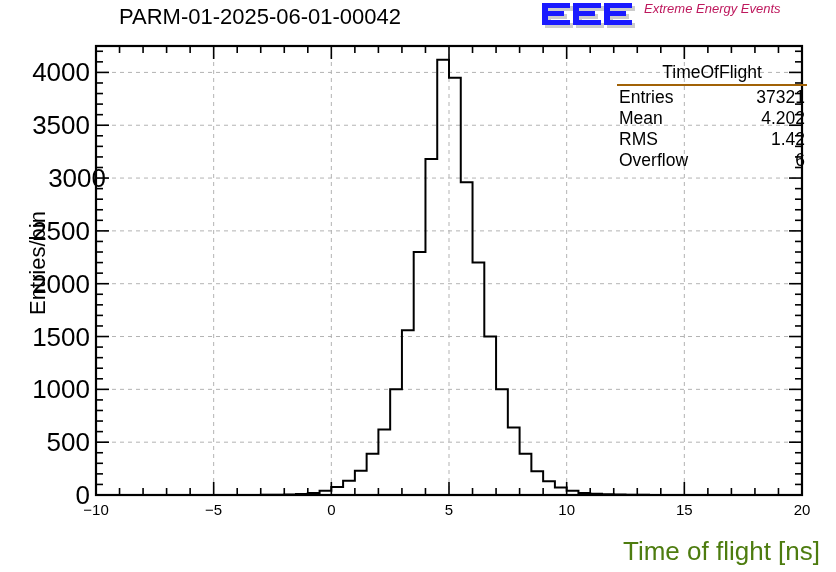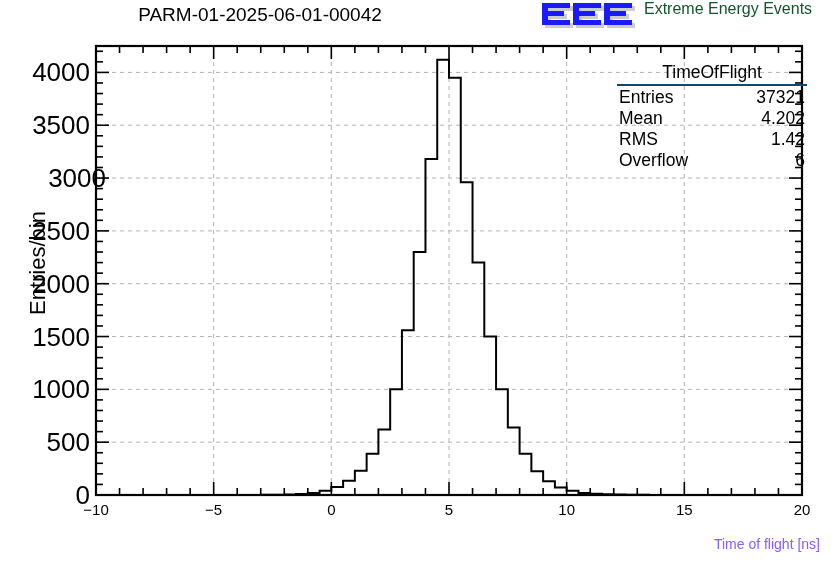--- a/index.html
+++ b/index.html
@@ -6,63 +6,64 @@
   body{
     width:836px;height:572px;background:#ffffff;
     font-family:"Liberation Sans", sans-serif;
     overflow:hidden;position:relative;
   }
   #root{position:absolute;left:0;top:0;width:836px;height:572px;}
 
   
   .plot-title{
     position:absolute;left:0;top:4px;width:520px;
-    text-align:center;font-size:19px;color:#000;
+    text-align:center;font-size:22px;color:#000;
     letter-spacing:0px;white-space:nowrap;
   }
 
   
   .logo-wrap{position:absolute;left:540px;top:2px;width:296px;height:34px;}
   .logo-mark{position:absolute;left:0;top:0;width:100px;height:30px;}
   .logo-text{
     position:absolute;left:104px;top:-1px;
-    color:#14532d;font-size:16px;line-height:16px;
+    color:#be185d;font-size:13px;line-height:16px;
     white-space:nowrap;
+    font-style:italic;
   }
   .logo-text div{white-space:nowrap;}
 
   
   .ylabel{
     position:absolute;left:-82px;top:250px;width:240px;
     transform:rotate(-90deg);transform-origin:center center;
     text-align:center;font-size:22px;color:#000;white-space:nowrap;
   }
   .xlabel{
     position:absolute;left:560px;top:536px;width:260px;
-    text-align:right;font-size:14px;color:#8b5cf6;white-space:nowrap;
+    text-align:right;font-size:26px;color:#4d7c0f;white-space:nowrap;
   }
 
   
   .tick-x{
     position:absolute;font-size:15px;color:#000;
     text-align:center;white-space:nowrap;transform:translateX(-50%);
   }
   .tick-y{
     position:absolute;font-size:26px;color:#000;
     text-align:right;white-space:nowrap;transform:translateY(-50%);
   }
 
   
   .stats{
     position:absolute;left:617px;top:62px;width:190px;
     font-size:17.5px;color:#000;background:transparent;
   }
   .stats .st-title{
     text-align:center;padding-bottom:1px;
-    border-bottom:2px solid #0c4a6e;margin-bottom:1px;
+    border-bottom:2px solid #a16207;margin-bottom:1px;
   }
   .stats .st-row{
     display:flex;justify-content:space-between;
     padding:0 2px;line-height:21px;
   }
   .stats .st-k{text-align:left;}
   .stats .st-v{text-align:right;}
 </style>
 </head>
 <body>

